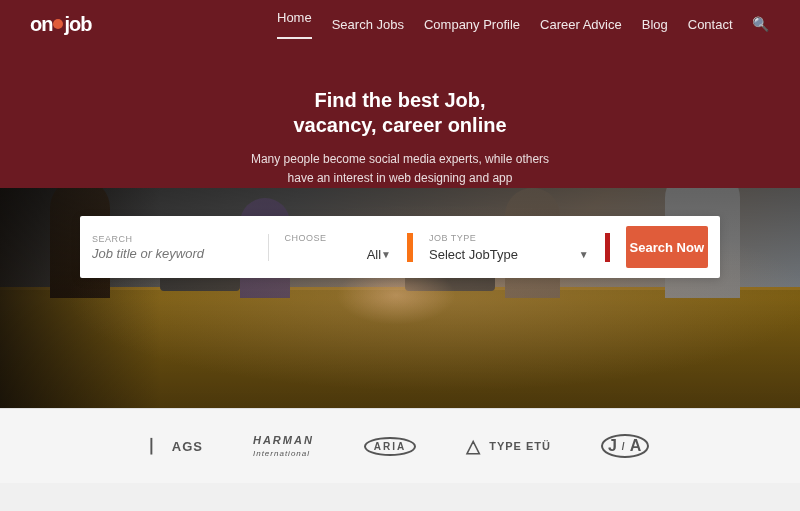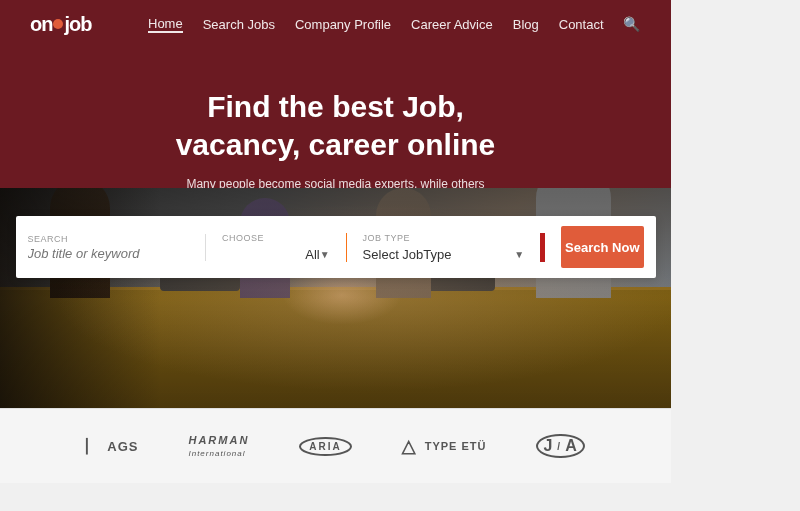--- a/index.html
+++ b/index.html
@@ -36,35 +36,35 @@
     }
     nav { display: flex; align-items: center; gap: 20px; }
     nav a {
       color: white;
       text-decoration: none;
       font-size: 13px;
       opacity: 0.9;
     }
     nav a.active {
       border-bottom: 2px solid white;
-      padding-bottom: 0;
+      padding-bottom: 12px;
     }
     .search-icon-nav { color: white; font-size: 14px; cursor: pointer; }
 
     
     .hero {
       background: #6b1a22;
       text-align: center;
       padding: 40px 20px 0;
       position: relative;
       height: 200px;
     }
     .hero h1 {
       color: white;
-      font-size: 30px;
+      font-size: 20px;
       font-weight: bold;
       line-height: 1.25;
       margin-bottom: 12px;
     }
     .hero p {
       color: rgba(255,255,255,0.85);
       font-size: 12px;
       line-height: 1.6;
       max-width: 300px;
       margin: 0 auto;
@@ -90,21 +90,21 @@
     .field-label {
       font-size: 9px;
       color: #999;
       text-transform: uppercase;
       letter-spacing: 0.5px;
       margin-bottom: 2px;
     }
     .choose-field {
       display: flex;
       flex-direction: column;
-      border-right: 1px solid #f97316;
+      border-right: 6px solid #f97316;
       padding-right: 16px;
       margin-right: 16px;
       flex: 1;
       position: relative;
     }
     .choose-select {
       display: flex;
       align-items: center;
       justify-content: flex-end;
       margin-top: 2px;
@@ -233,21 +233,21 @@
       gap: 4px;
       letter-spacing: 1px;
     }
     .brand-ags { font-size: 13px; }
     .brand-harman { font-size: 12px; font-style: italic; }
     .brand-aria { font-size: 10px; letter-spacing: 2px; border: 2px solid #555; border-radius: 50%; padding: 2px 8px; justify-content: flex-end; }
     .brand-tobb { font-size: 11px; letter-spacing: 1px; }
     .brand-ja { font-size: 16px; font-weight: 900; border: 2px solid #555; border-radius: 50%; padding: 1px 5px; }
 
     
-    .wrapper { width: 671px; height: 511px; position: relative; overflow: hidden; }
+    .wrapper { width: 800px; height: 511px; position: relative; overflow: hidden; }
 
     
     .dark-section {
       background: #6b1a22;
       position: relative;
     }
 
     
     .search-overlay {
       position: absolute;

